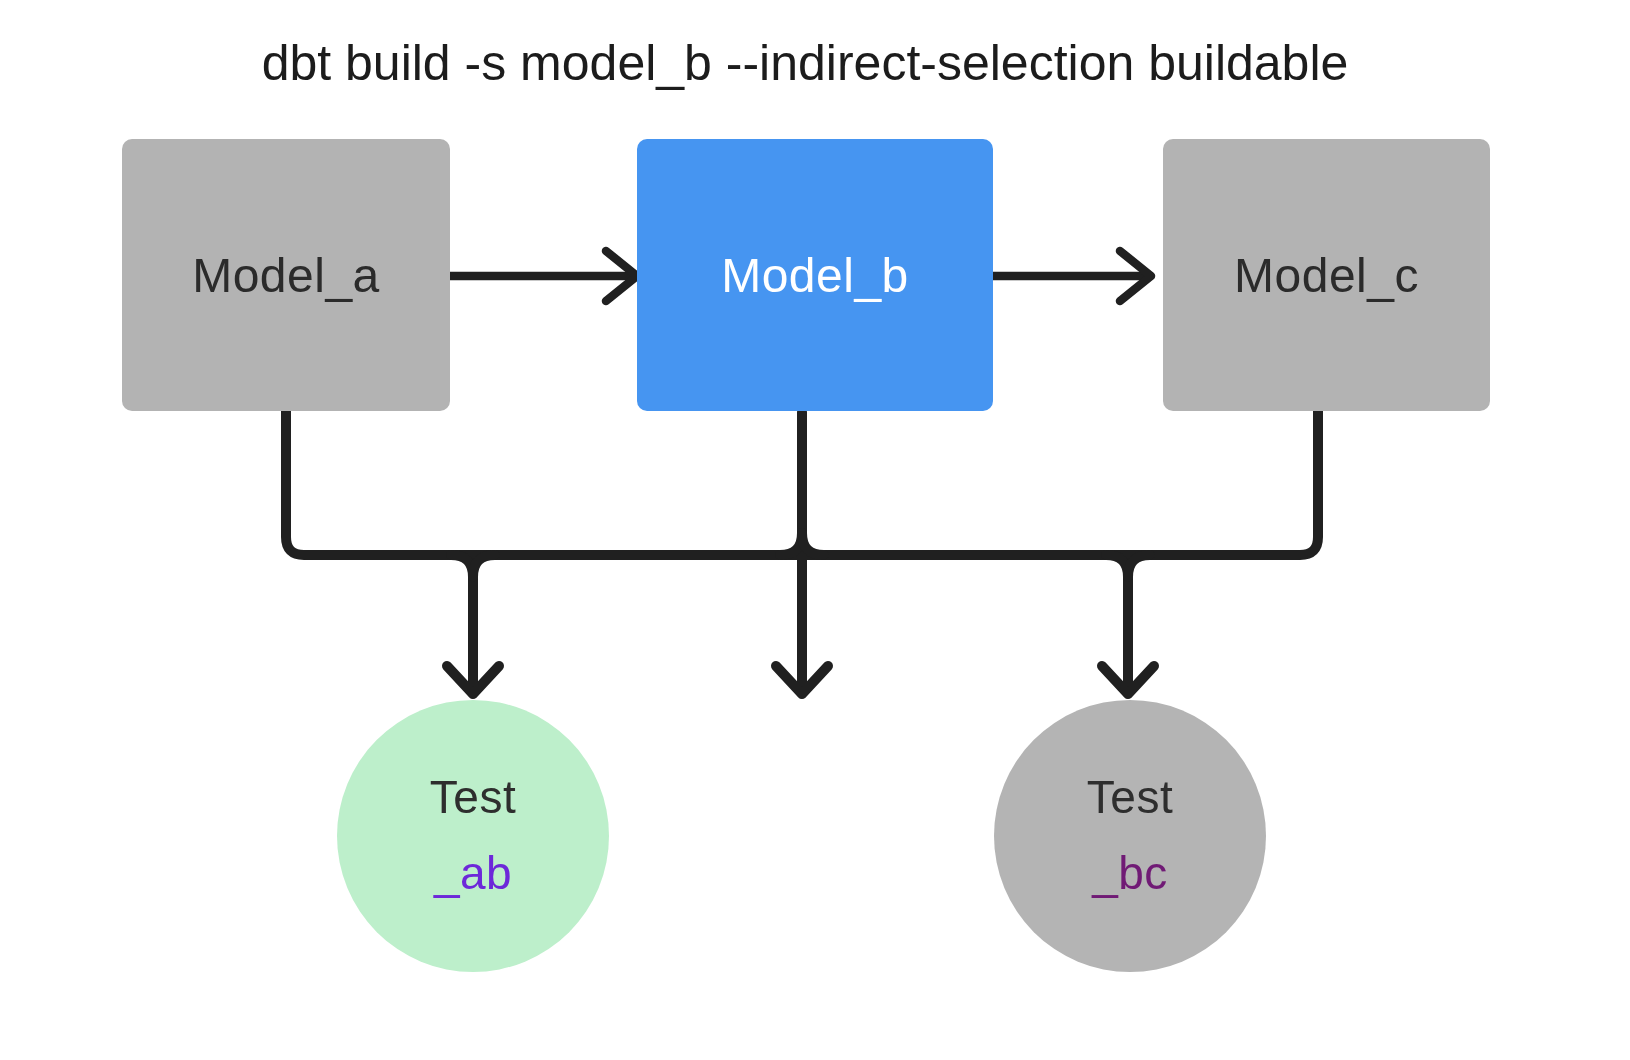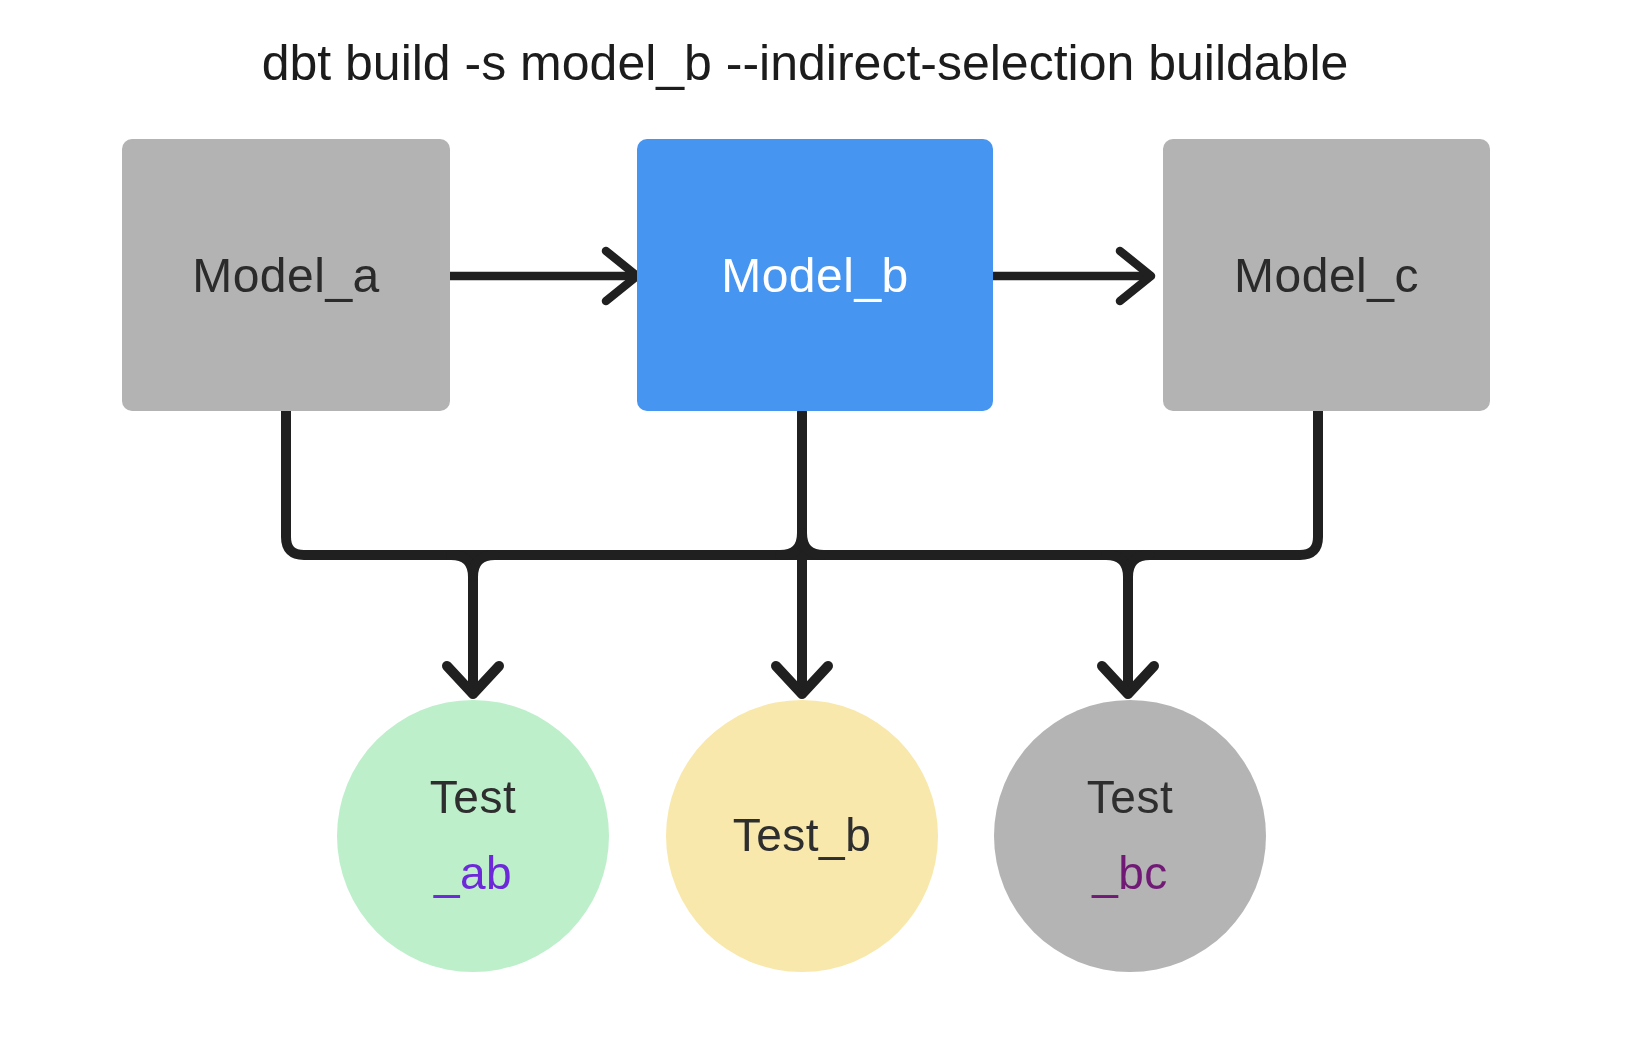--- a/index.html
+++ b/index.html
@@ -114,23 +114,19 @@
 
   <div class="node-box box-c" style="background-color: rgb(179, 179, 179);">
     <span class="node-label" style="color: rgb(43, 43, 43);">Model_c</span>
   </div>
 
   <div class="test-circle circle-ab" style="background-color: rgb(189, 239, 203);">
     <span class="test-line" style="color: rgb(46, 46, 46);">Test</span>
     <span class="test-line" style="color: #6d28d9;">_ab</span>
   </div>
 
-  <div class="test-circle circle-b" style="background-color: rgb(249, 232, 171);">
-    <span class="test-line" style="color: rgb(46, 46, 46);">Test_b</span>
-    <span class="test-line" style="color: rgb(46, 46, 46);"></span>
-  </div>
 
   <div class="test-circle circle-bc" style="background-color: rgb(180, 180, 180);">
     <span class="test-line" style="color: rgb(46, 46, 46);">Test</span>
     <span class="test-line" style="color: #701a75;">_bc</span>
   </div>
 
 </div>
 
 </body></html>

